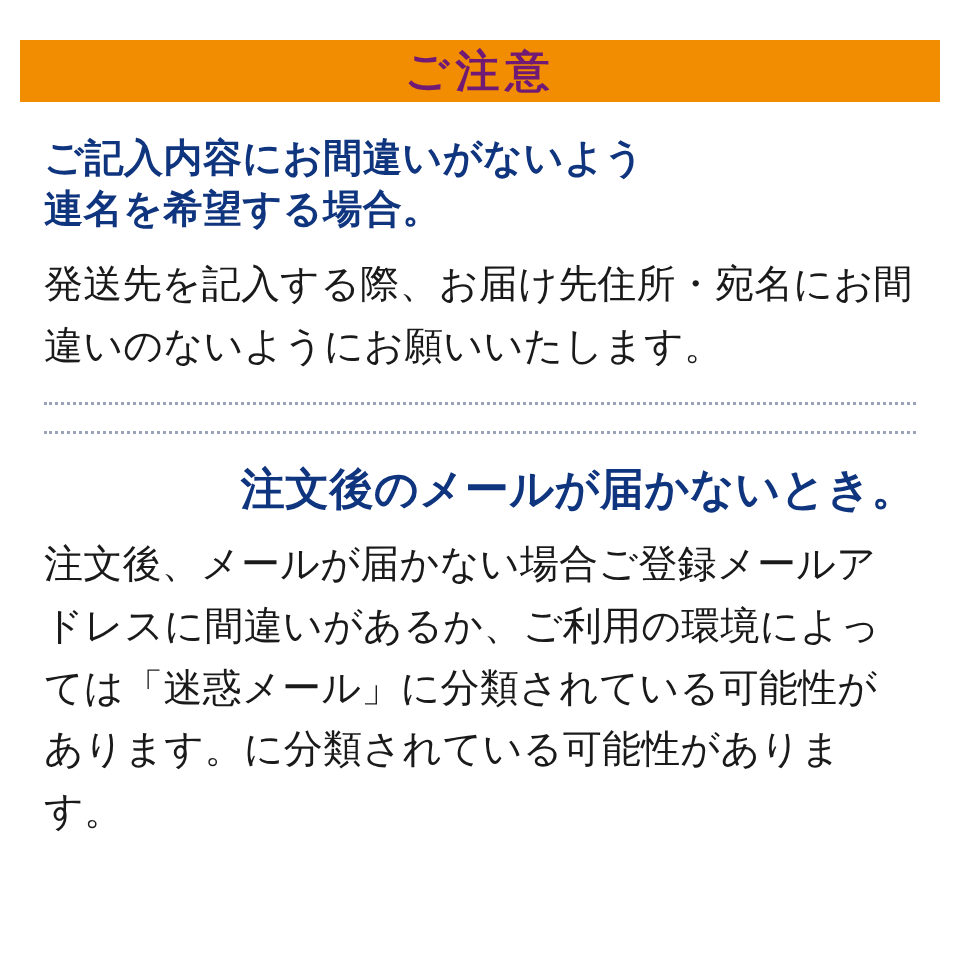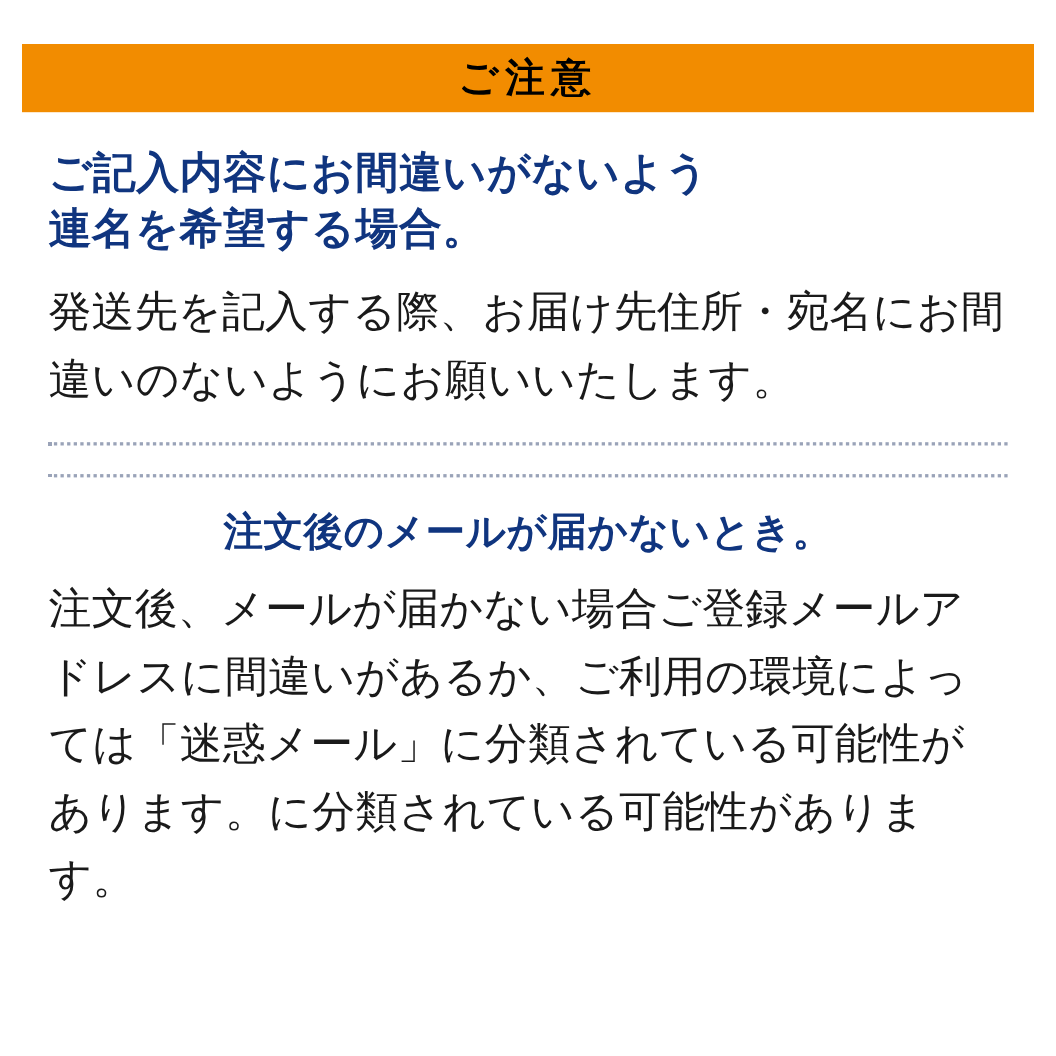--- a/index.html
+++ b/index.html
@@ -26,22 +26,22 @@
     left: 20px;
     top: 40px;
     width: 920px;
     height: 62px;
     background: #f28c00;
     display: flex;
     align-items: center;
     justify-content: center;
   }
   .notice-banner-text {
-    color: #000000;
-    font-size: 36px;
+    color: #701a75;
+    font-size: 44px;
     font-weight: bold;
     letter-spacing: 6px;
     line-height: 1;
   }
   .content {
     position: absolute;
     left: 44px;
     top: 118px;
     width: 872px;
   }
@@ -78,21 +78,22 @@
   .section-title {
     color: #10357f;
     font-weight: bold;
     font-size: 34px;
     text-align: center;
     line-height: 1.3;
     letter-spacing: 0.4px;
     margin: 0 0 16px 0;
   }
   .section-title.small {
-    font-size: 36px;
+    font-size: 44px;
+    text-align: right;
   }
   .s1 { margin-top: 0; }
 </style>
 </head>
 <body>
 
 <div class="page">
 
   <div class="notice-banner">
     <span class="notice-banner-text">ご注意</span>

